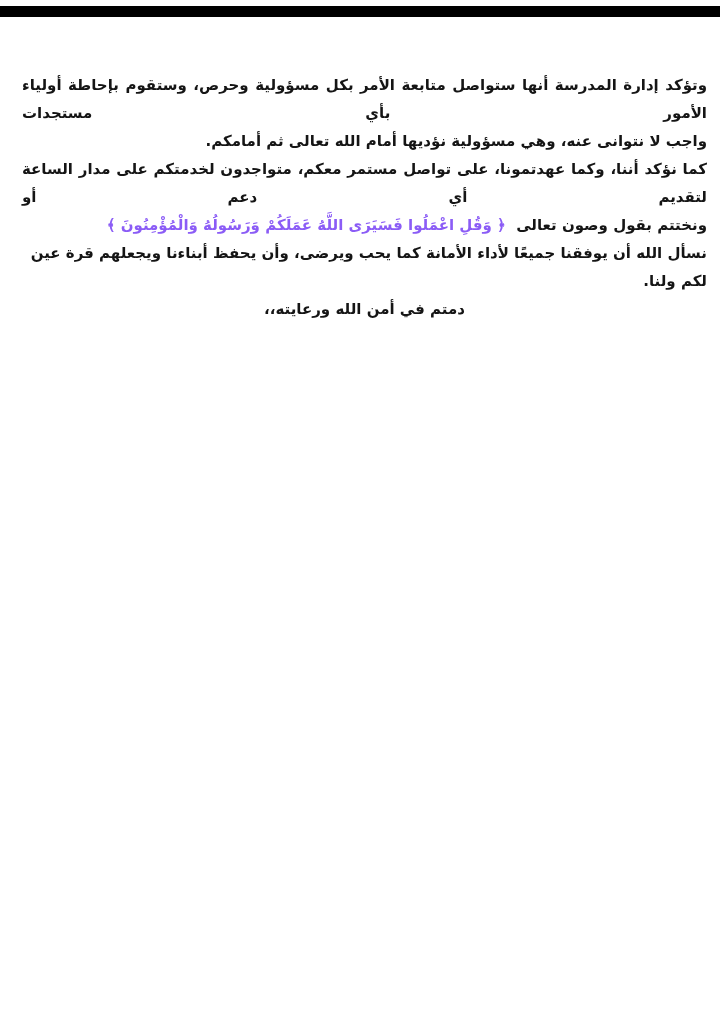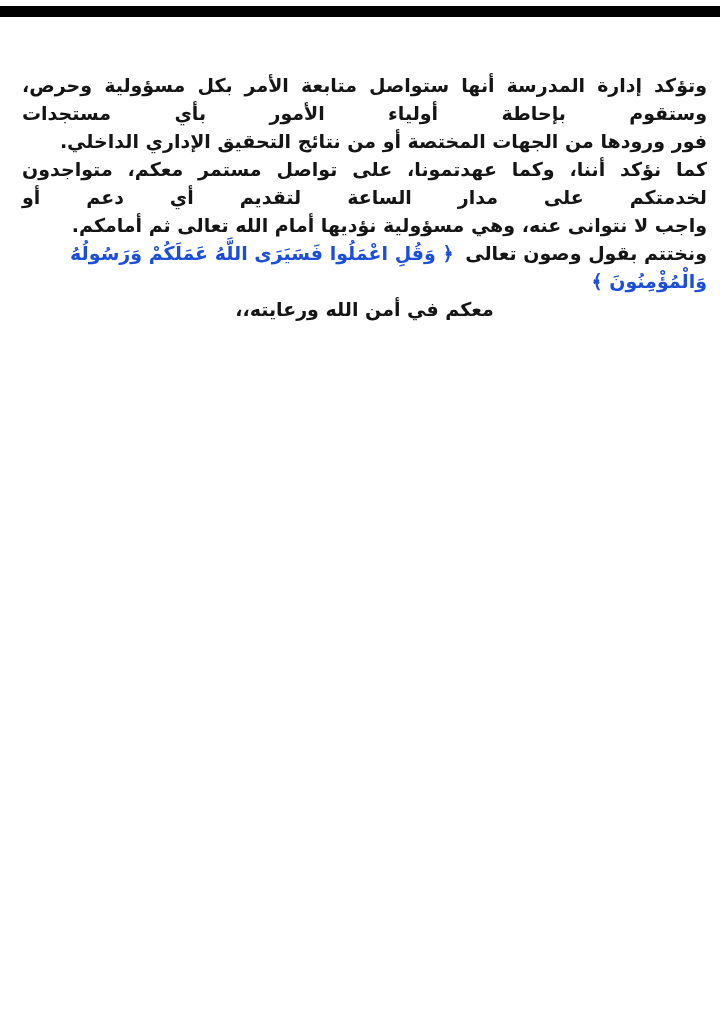--- a/index.html
+++ b/index.html
@@ -27,59 +27,59 @@
   }
   .letter-body {
     position: absolute;
     top: 71px;
     right: 13px;
     left: 22px;
     direction: rtl;
     unicode-bidi: embed;
     color: #151515;
     font-weight: 700;
-    font-size: 19px;
+    font-size: 15px;
     line-height: 28px;
   }
   .line {
     min-height: 28px;
   }
   .justify {
     text-align: justify;
     text-align-last: justify;
   }
   .right {
     text-align: right;
   }
   .center {
     text-align: center;
   }
   .verse {
-    color: #1d4ed8;
+    color: #8b5cf6;
     padding-right: 5px;
   }
 </style>
 </head>
 <body>
 
 <div class="page">
 
   <div class="top-bar"></div>
 
   <div class="letter-body">
 
     <div class="line justify">وتؤكد إدارة المدرسة أنها ستواصل متابعة الأمر بكل مسؤولية وحرص، وستقوم بإحاطة أولياء الأمور بأي مستجدات</div>
-    <div class="line right">فور ورودها من الجهات المختصة أو من نتائج التحقيق الإداري الداخلي.</div>
+
+    <div class="line right">واجب لا نتوانى عنه، وهي مسؤولية نؤديها أمام الله تعالى ثم أمامكم.</div>
 
     <div class="line justify">كما نؤكد أننا، وكما عهدتمونا، على تواصل مستمر معكم، متواجدون لخدمتكم على مدار الساعة لتقديم أي دعم أو</div>
-
-    <div class="line right">واجب لا نتوانى عنه، وهي مسؤولية نؤديها أمام الله تعالى ثم أمامكم.</div>
 
     <div class="line right">
       <span>ونختتم بقول وصون تعالى</span>
       <span class="verse">﴿ وَقُلِ اعْمَلُوا فَسَيَرَى اللَّهُ عَمَلَكُمْ وَرَسُولُهُ وَالْمُؤْمِنُونَ ﴾</span>
     </div>
 
+    <div class="line right">نسأل الله أن يوفقنا جميعًا لأداء الأمانة كما يحب ويرضى، وأن يحفظ أبناءنا ويجعلهم قرة عين لكم ولنا.</div>
 
-    <div class="line center">معكم في أمن الله ورعايته،،</div>
+    <div class="line center">دمتم في أمن الله ورعايته،،</div>
 
   </div>
 </div>
 
 </body></html>

